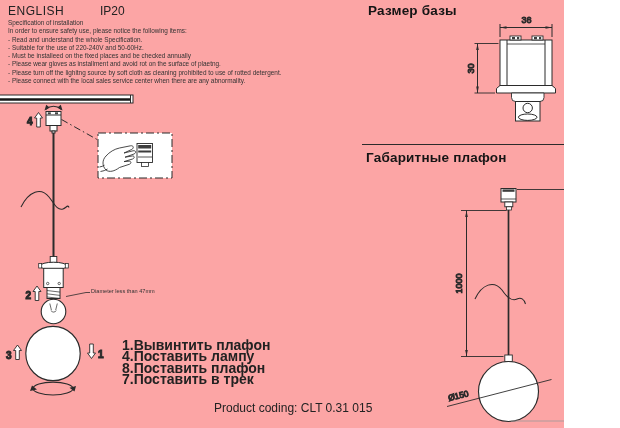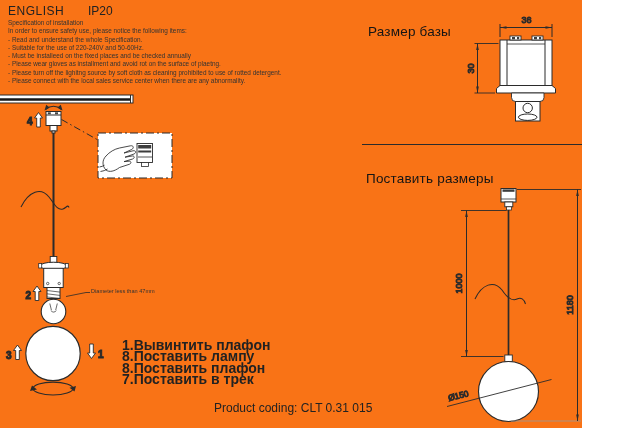--- a/index.html
+++ b/index.html
@@ -1,61 +1,61 @@
 <!DOCTYPE html>
 <html><head>
 <meta charset="utf-8">
 <style>
   html,body{margin:0;padding:0;background:#fff;}
   .sheet{
-    position:relative;width:564px;height:428px;background:#f97316;
-    font-family:"Liberation Sans",sans-serif;color:#1c1c1c;overflow:hidden;padding-left:18px;
+    position:relative;width:564px;height:428px;background:#fca5a5;
+    font-family:"Liberation Sans",sans-serif;color:#1c1c1c;overflow:hidden;
   }
   .abs{position:absolute;}
   .lang{font-size:12px;letter-spacing:.5px;color:#222;}
   .ip{font-size:12px;color:#222;}
   .spec{font-size:6.4px;line-height:8.3px;color:#333;white-space:nowrap;}
   .spec-line{height:8.3px;}
-  .section-title{font-size:13.5px;font-weight:400;color:#151515;letter-spacing:.2px;margin-top:21px;}
+  .section-title{font-size:13.5px;font-weight:700;color:#151515;letter-spacing:.2px;}
   .ru-steps{font-size:14px;font-weight:600;line-height:11.3px;color:#222;white-space:nowrap;}
   .coding{font-size:12px;color:#222;white-space:nowrap;}
   .dianote{font-size:5.6px;color:#333;white-space:nowrap;}
   svg{position:absolute;left:0;top:0;}
   svg text{font-family:"Liberation Sans",sans-serif;fill:#222;}
   .dim-label{font-size:9px;}
   .dim-label-sm{font-size:8.5px;}
   .step-num{font-size:10px;font-weight:600;}
 </style>
 </head>
 <body>
 
 <div class="sheet">
 
   <div class="abs lang" style="left:8px;top:4px;">ENGLISH</div>
-  <div class="abs ip" style="left:88px;top:4px;text-align:center;">IP20</div>
+  <div class="abs ip" style="left:100px;top:4px;text-align:center;">IP20</div>
 
   <div class="abs spec" style="left:8px;top:19px;">
     <div class="spec-line">Specification of installation</div>
     <div class="spec-line">In order to ensure safety use, please notice the following items:</div>
     <div class="spec-line">- Read and understand the whole Specification.</div>
     <div class="spec-line">- Suitable for the use of 220-240V and 50-60Hz.</div>
     <div class="spec-line">- Must be installeed on the fixed places and be checked annually</div>
     <div class="spec-line">- Please wear gloves as installment and avoid rot on the surface of plaetng.</div>
     <div class="spec-line">- Please turn off the lighitng source by soft cloth as cleaning prohibited to use of rotted detergent.</div>
     <div class="spec-line">- Please connect with the local sales service center when there are any abnormality.</div>
   </div>
 
   <div class="abs section-title" style="left:368px;top:3px;">Размер базы</div>
-  <div class="abs section-title" style="left:366px;top:150px;">Поставить размеры</div>
+  <div class="abs section-title" style="left:366px;top:150px;">Габаритные плафон</div>
 
   <div class="abs dianote" style="left:91px;top:288px;">Diameter less than 47mm</div>
 
   <div class="abs ru-steps" style="left:122px;top:340px;">
     <div>1.Вывинтить плафон</div>
-    <div>8.Поставить лампу</div>
+    <div>4.Поставить лампу</div>
     <div>8.Поставить плафон</div>
     <div>7.Поставить в трек</div>
   </div>
 
   <div class="abs coding" style="left:214px;top:401px;">Product coding: CLT 0.31 015</div>
 
   <svg width="620" height="428" viewBox="0 0 620 428">
     <g fill="none" stroke="#2b2b2b" stroke-width="1">
 
       <g>

